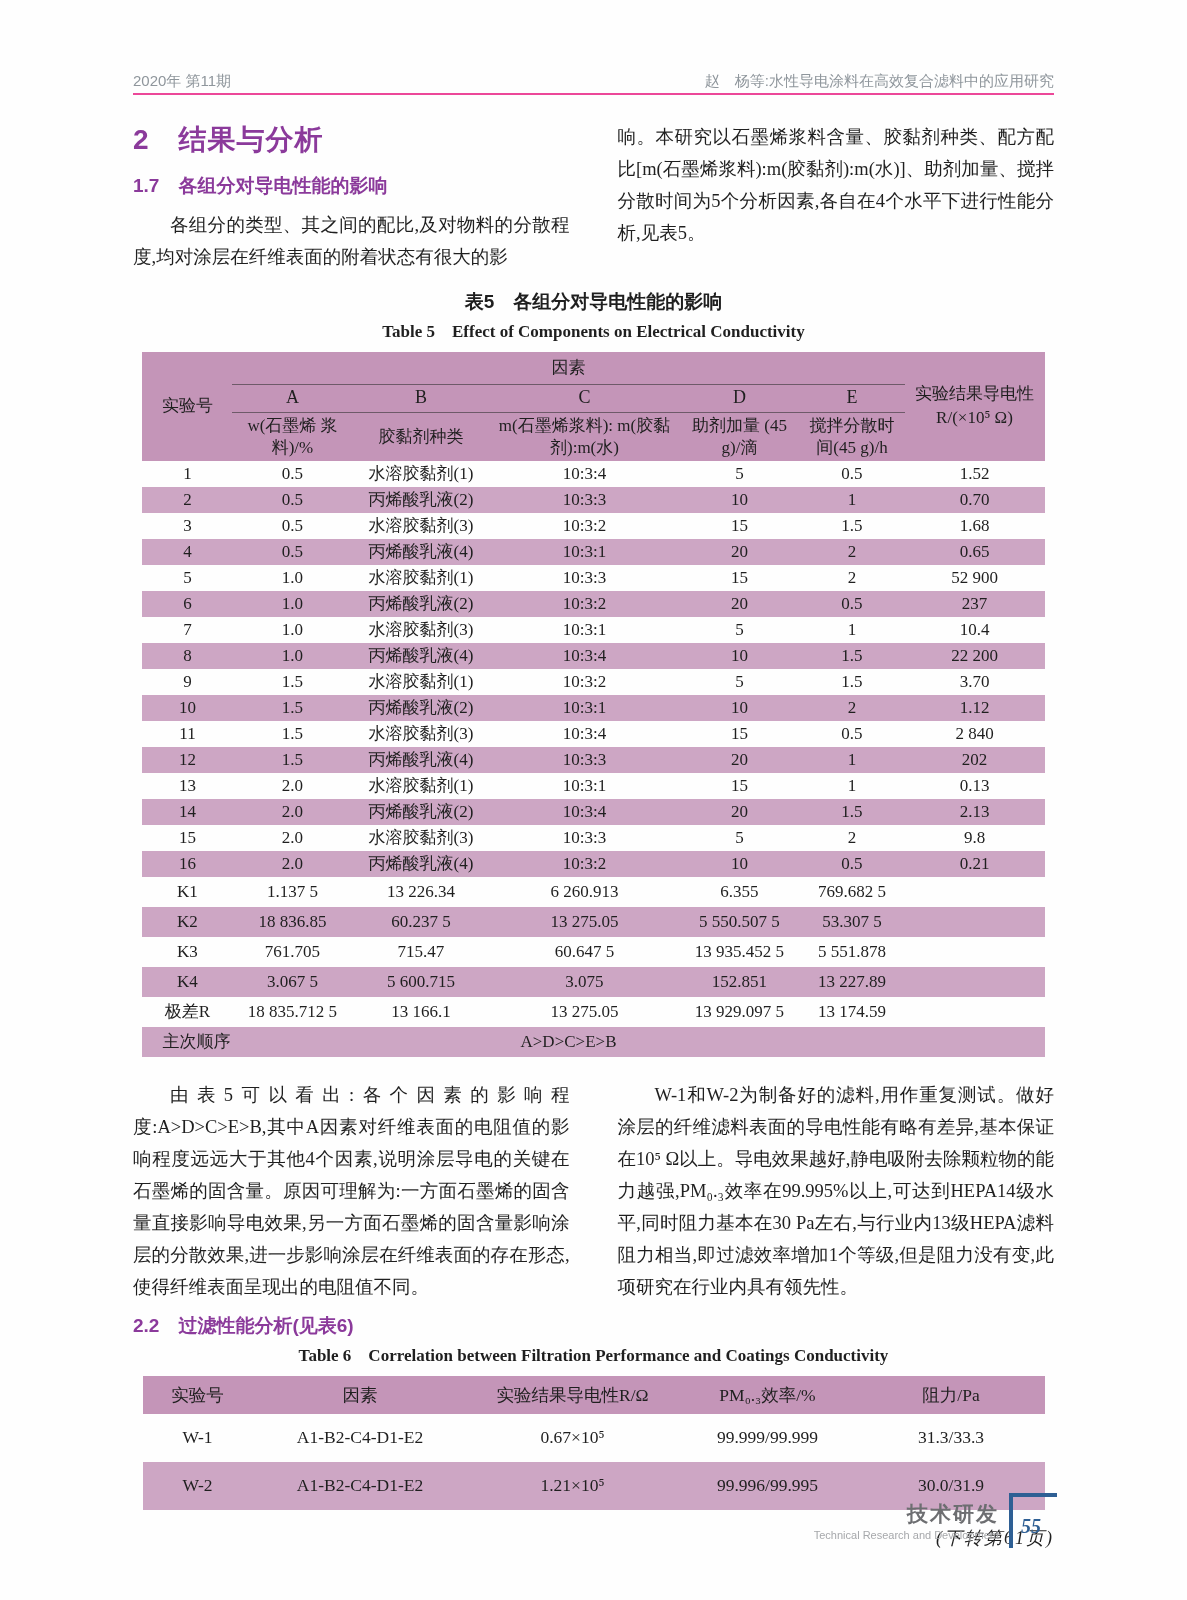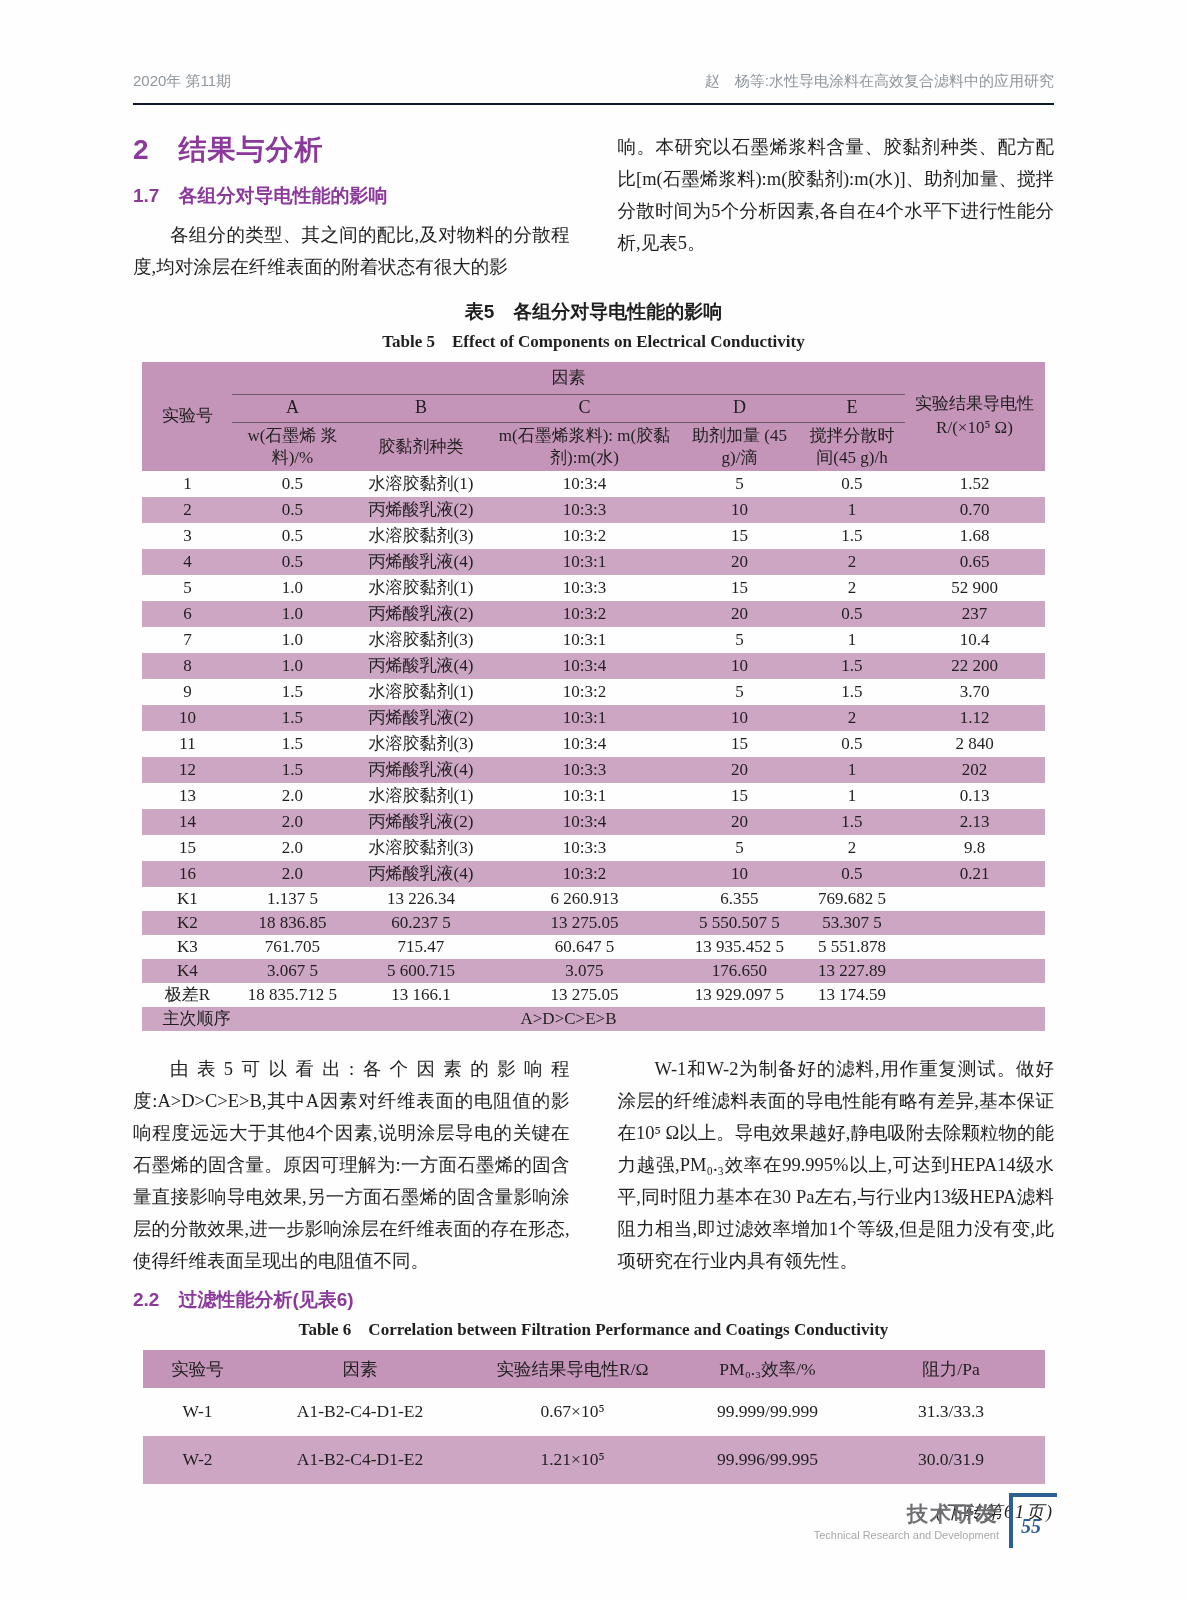--- a/index.html
+++ b/index.html
@@ -10,21 +10,21 @@
     font-family:"Liberation Serif","DejaVu Serif",serif;
     color:var(--text,#1f1f1f);
   }
   .content { padding:72px 133px 0 133px; }
 
   
   .pagehead {
     display:flex; justify-content:space-between; align-items:flex-end;
     font-family:"Liberation Sans","DejaVu Sans",sans-serif;
     font-size:15px; color:var(--header-gray,#8f969c);
-    padding-bottom:12px; border-bottom:2px solid #0f172a;
+    padding-bottom:2px; border-bottom:2px solid #ec4899;
   }
 
   
   .cols { display:flex; gap:48px; }
   .top-cols { margin-top:26px; }
   .mid-cols { margin-top:22px; }
   .col { flex:1; min-width:0; }
   h1.sec {
     font-family:"Liberation Sans","DejaVu Sans",sans-serif;
     color:var(--accent,#8b3a9b); font-size:28px; font-weight:bold;
@@ -49,21 +49,21 @@
   
   table { border-collapse:collapse; margin:0 auto; table-layout:fixed; }
   th,td { text-align:center; vertical-align:middle; font-weight:normal; overflow:hidden; }
   #table5 { width:902px; font-size:17px; }
   #table5 thead th { background:var(--table-header-bg,#c495b8); line-height:1.3; }
   #table5 thead tr:nth-child(1) th { height:32px; }
   #table5 thead tr.letters th { height:28px; border-top:1.5px solid var(--table-rule,#6e5a69); font-size:18px; }
   #table5 thead tr.descs th { height:48px; border-top:1.5px solid var(--table-rule,#6e5a69); padding:2px 4px; }
   #table5 .resl2 { margin-top:2px; }
   #table5 tbody tr { height:26px; }
-  #table5 tbody tr:nth-child(n+17) { height:24px; }
+  #table5 tbody tr:nth-child(n+17) { height:30px; }
   #table5 tbody tr:nth-child(even) { background:var(--table-stripe-bg,#cda6c4); }
   #table5 .order-label { text-align:left; padding-left:20px; }
 
   #table6 { width:902px; font-size:17.5px; }
   #table6 thead th { background:var(--table-header-bg,#c495b8); height:38px; }
   #table6 tbody tr { height:48px; }
   #table6 tbody tr:nth-child(even) { background:var(--table-stripe-bg,#cda6c4); }
 
   
   .continue {
@@ -314,21 +314,21 @@
               <td>60.647 5</td>
               <td>13 935.452 5</td>
               <td>5 551.878</td>
               <td></td>
             </tr>
             <tr>
               <td>K4</td>
               <td>3.067 5</td>
               <td>5 600.715</td>
               <td>3.075</td>
-              <td>176.650</td>
+              <td>152.851</td>
               <td>13 227.89</td>
               <td></td>
             </tr>
             <tr>
               <td>极差R</td>
               <td>18 835.712 5</td>
               <td>13 166.1</td>
               <td>13 275.05</td>
               <td>13 929.097 5</td>
               <td>13 174.59</td>

